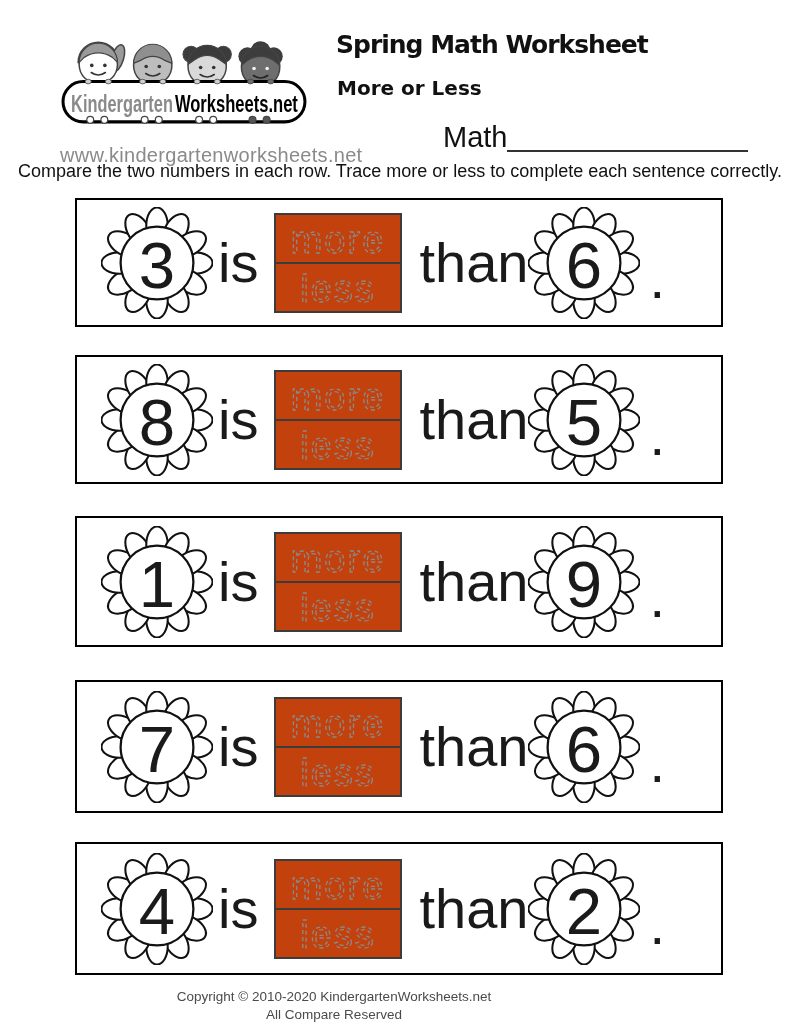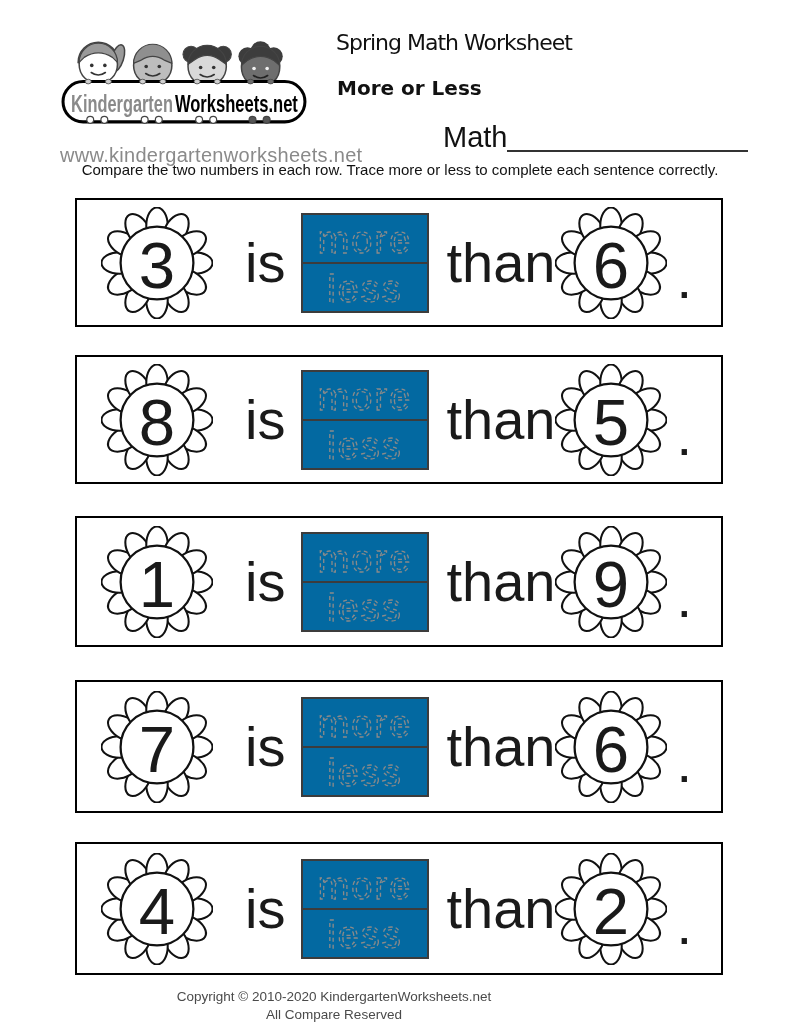--- a/index.html
+++ b/index.html
@@ -4,42 +4,42 @@
 <style>
   html,body{margin:0;padding:0;background:#fff;}
   #page{
     position:relative;width:800px;height:1035px;background:#fff;
     font-family:"Liberation Sans",sans-serif;overflow:hidden;margin:0 auto;
   }
   
   .logo-block{position:absolute;left:60px;top:24px;width:252px;}
   .logo-url{margin-top:16px;color:#8a8a8a;font-size:20px;letter-spacing:.3px;}
   
-  .title{position:absolute;left:336px;top:30px;font-size:22px;letter-spacing:-1px;color:#111;
-         font-family:"DejaVu Sans",sans-serif;font-weight:400;}
+  .title{position:absolute;left:336px;top:30px;font-size:25px;letter-spacing:-1px;color:#111;
+         font-family:"DejaVu Sans",sans-serif;font-weight:700;}
   .subtitle{position:absolute;left:337px;top:76px;font-size:20px;font-weight:700;color:#111;
          font-family:"DejaVu Sans",sans-serif;}
   .name-row{position:absolute;left:443px;top:120px;width:305px;display:flex;align-items:flex-end;height:32px;}
   .name-label{font-size:29px;color:#111;line-height:1;}
   .name-line{flex:1;border-bottom:2px solid #333;height:28px;}
   .instructions{position:absolute;left:0;top:161px;width:800px;text-align:center;
-         font-size:15px;color:#111;}
+         font-size:18px;color:#111;}
   
   .rows{position:absolute;left:75px;top:198px;width:648px;}
   .row{box-sizing:border-box;border:2px solid #000;background:#fff;
        display:flex;align-items:center;padding-left:24px;}
   .r1,.r2{height:129px;} .r3{height:131px;} .r4,.r5{height:133px;}
   .r1{margin-bottom:28px;} .r2{margin-bottom:32px;} .r3{margin-bottom:33px;} .r4{margin-bottom:29px;}
   .flower{width:112px;height:112px;flex:0 0 auto;}
   .flower text{font-family:"Liberation Sans",sans-serif;font-weight:400;fill:#1a1a1a;}
   .word{font-size:56px;color:#1a1a1a;line-height:1;white-space:nowrap;}
-  .w-is{margin-left:32px;}
+  .w-is{margin-left:5px;}
   .w-than{margin-left:17px;}
   .tracebox{box-sizing:border-box;margin-left:16px;width:128px;height:100px;border:2px solid #3c3c3c;
-            background:#0369a1;display:flex;flex-direction:column;}
+            background:#c2410c;display:flex;flex-direction:column;}
   .tracecell{flex:1;display:flex;align-items:center;justify-content:center;}
   .tracecell.top{border-bottom:2px solid #3c3c3c;}
   .trace-svg{width:122px;height:44px;display:block;}
   .trace-svg text{font-family:"Liberation Sans",sans-serif;font-size:38px;letter-spacing:2px;
             fill:none;stroke:#8a8a8a;stroke-width:1.3;stroke-dasharray:4 3;}
   .rflower{margin-left:0;}
   .period{font-size:56px;color:#1a1a1a;margin-left:9px;transform:translateY(16px);line-height:1;}
   
   .footer{position:absolute;left:0;top:988px;width:668px;text-align:center;color:#4a4a4a;}
   .footer div{font-size:13.5px;line-height:1.35;}

